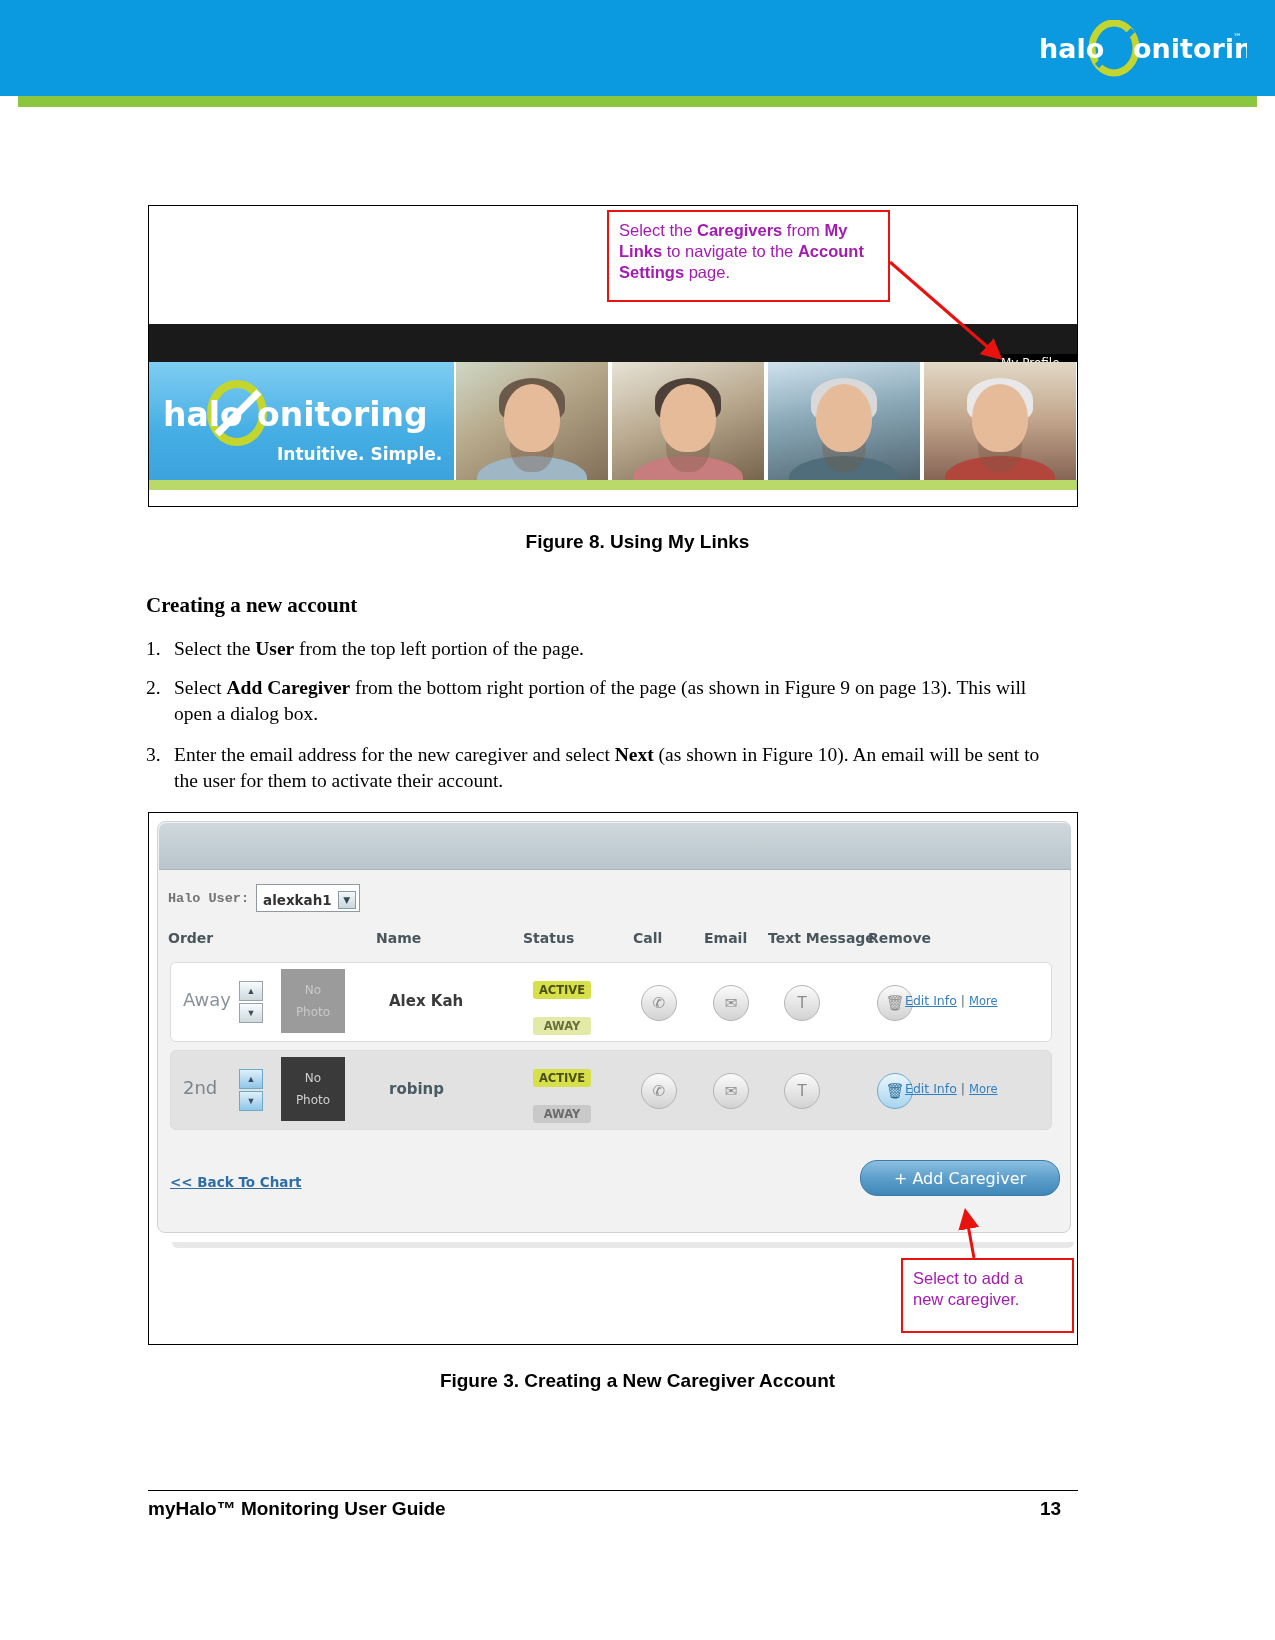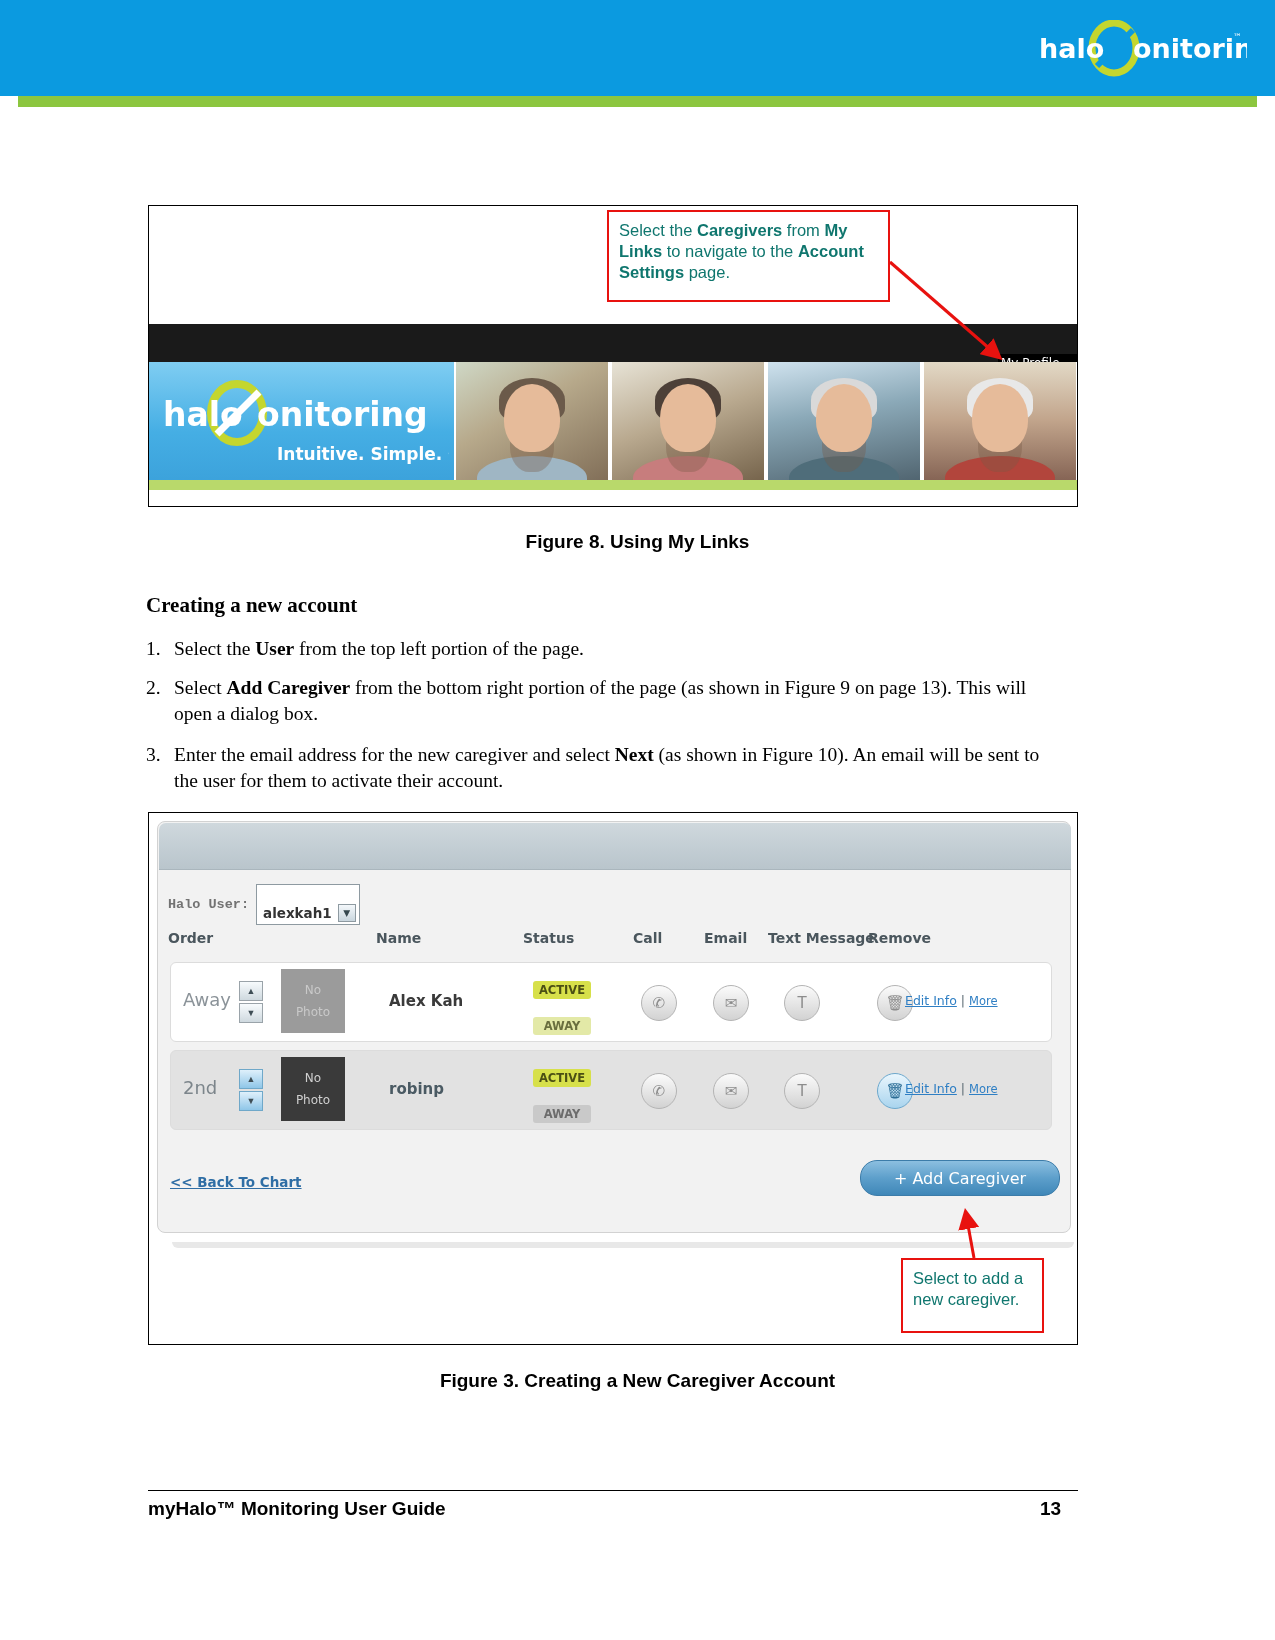--- a/index.html
+++ b/index.html
@@ -189,21 +189,21 @@
 
   
   .callout {
     position: absolute;
     border: 2px solid #e8120f;
     background: #fff;
     box-sizing: border-box;
     font-family: "Liberation Sans", sans-serif;
     font-size: 16.5px;
     line-height: 21px;
-    color: #0f766e;
+    color: #a21caf;
     padding: 8px 10px;
   }
   .callout b { font-weight: bold; }
   #callout-mylinks {
     left: 607px; top: 210px;
     width: 283px;
     height: 92px;
   }
   .arrow-svg { position: absolute; overflow: visible; }
 
@@ -310,21 +310,21 @@
     font-size: 13.5px;
     font-weight: bold;
     color: #737373;
   }
   .halo-select {
     display: inline-flex;
     align-items: center;
     gap: 6px;
     border: 1px solid #8e9aa1;
     background: #fff;
-    padding: 19px 3px 2px 6px;
+    padding: 6px 3px 2px 6px;
     font-family: "DejaVu Sans", sans-serif;
     font-size: 13.5px;
     font-weight: bold;
     color: #333;
   }
   .halo-select .caret {
     width: 16px; height: 16px;
     background: linear-gradient(180deg,#f4f8fb,#c9d6de);
     border: 1px solid #8e9aa1;
     display: inline-flex;
@@ -480,21 +480,21 @@
   }
   .panel-shadow {
     position: absolute;
     left: 14px; top: 420px;
     width: 902px; height: 6px;
     background: #e8e8e8;
     border-radius: 0 0 8px 8px;
   }
   #callout-add {
     left: 901px; top: 1258px;
-    width: 143px;
+    width: 173px;
     height: 75px;
   }
 
   
   .footer-rule {
     position: absolute;
     left: 148px; top: 1490px;
     width: 930px;
     height: 1px;
     background: #000;

